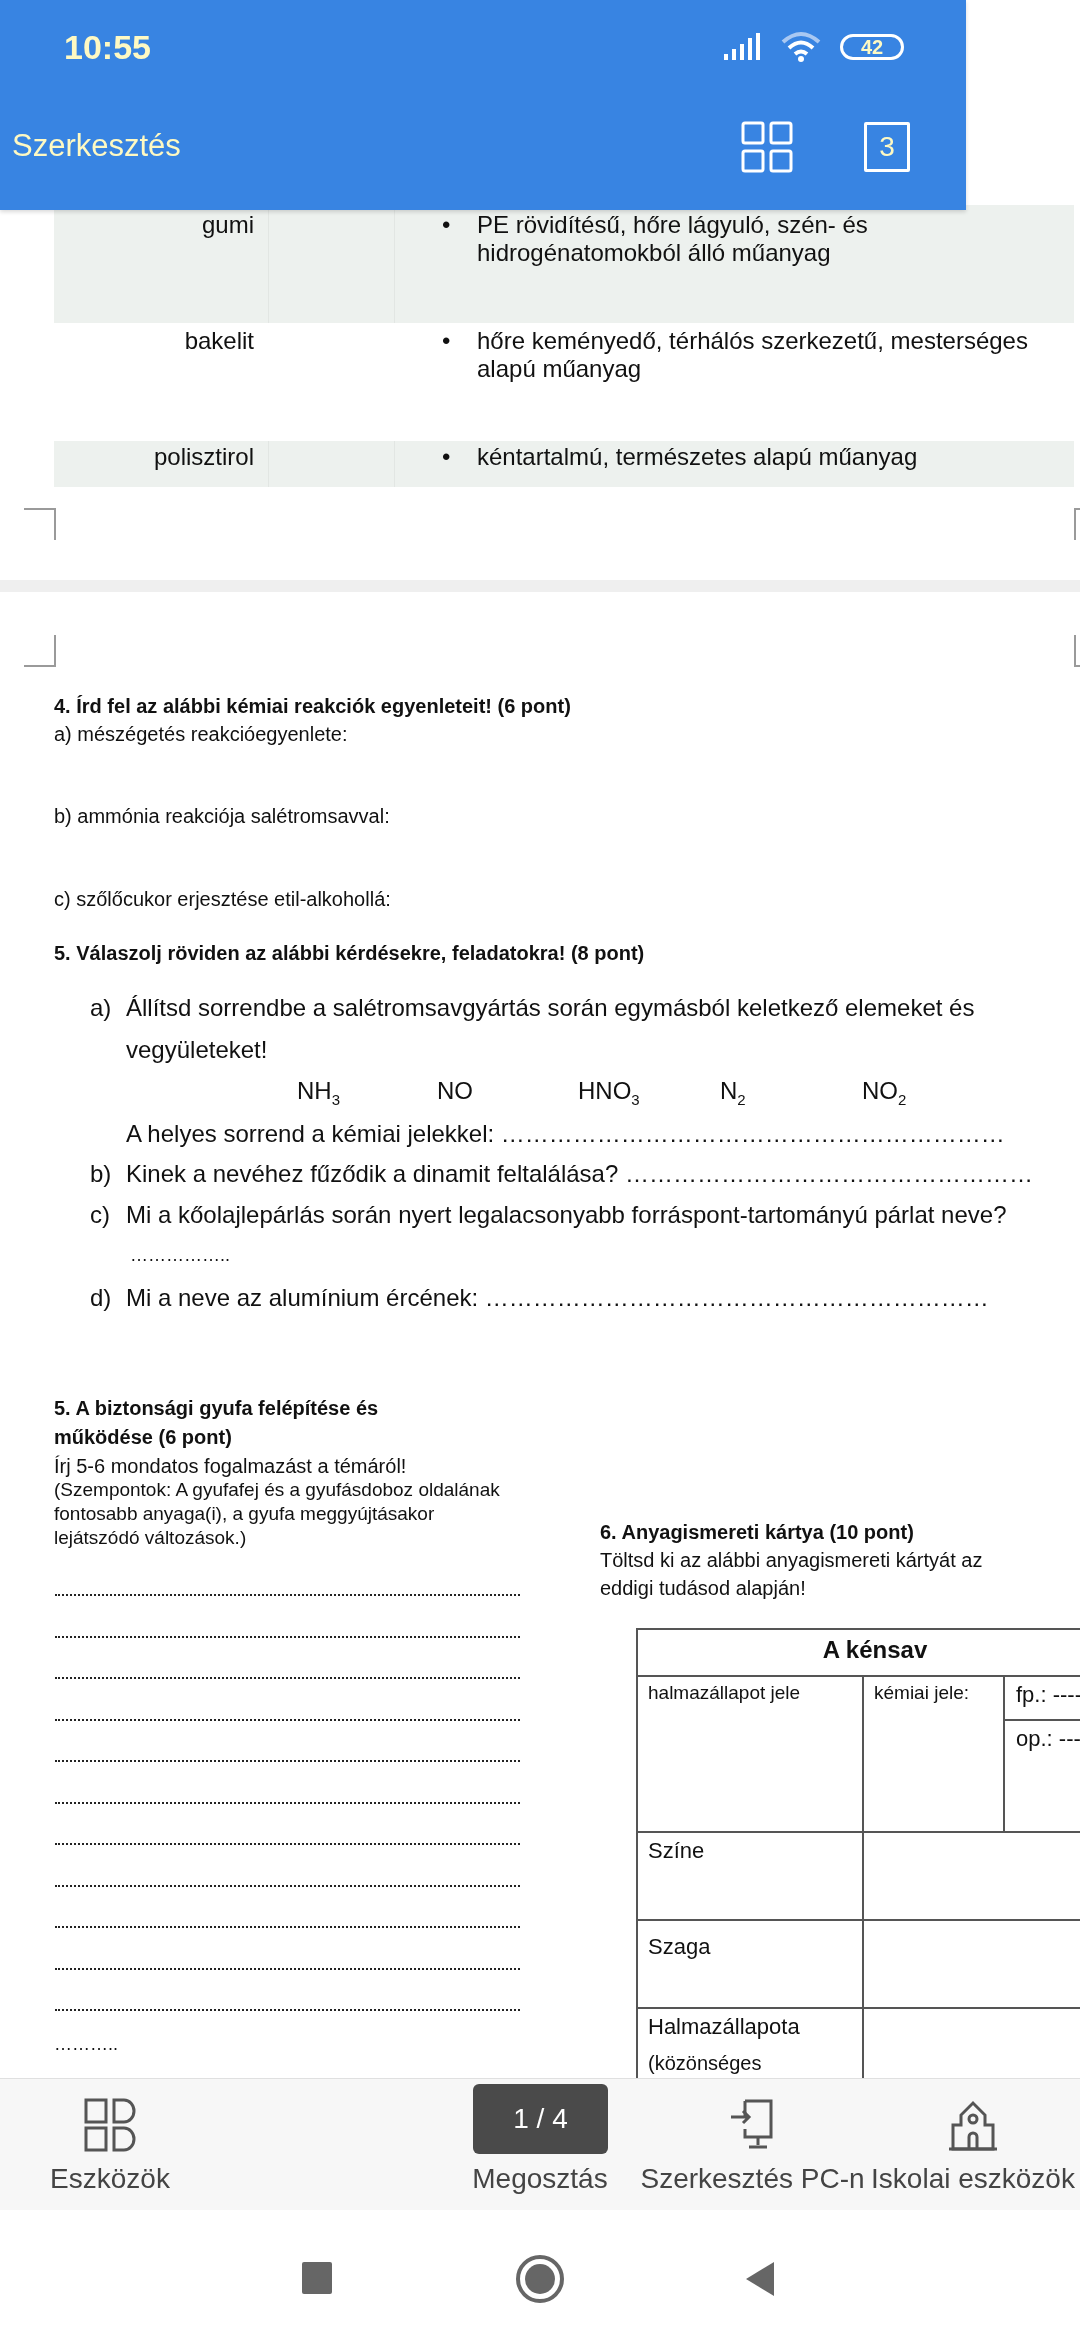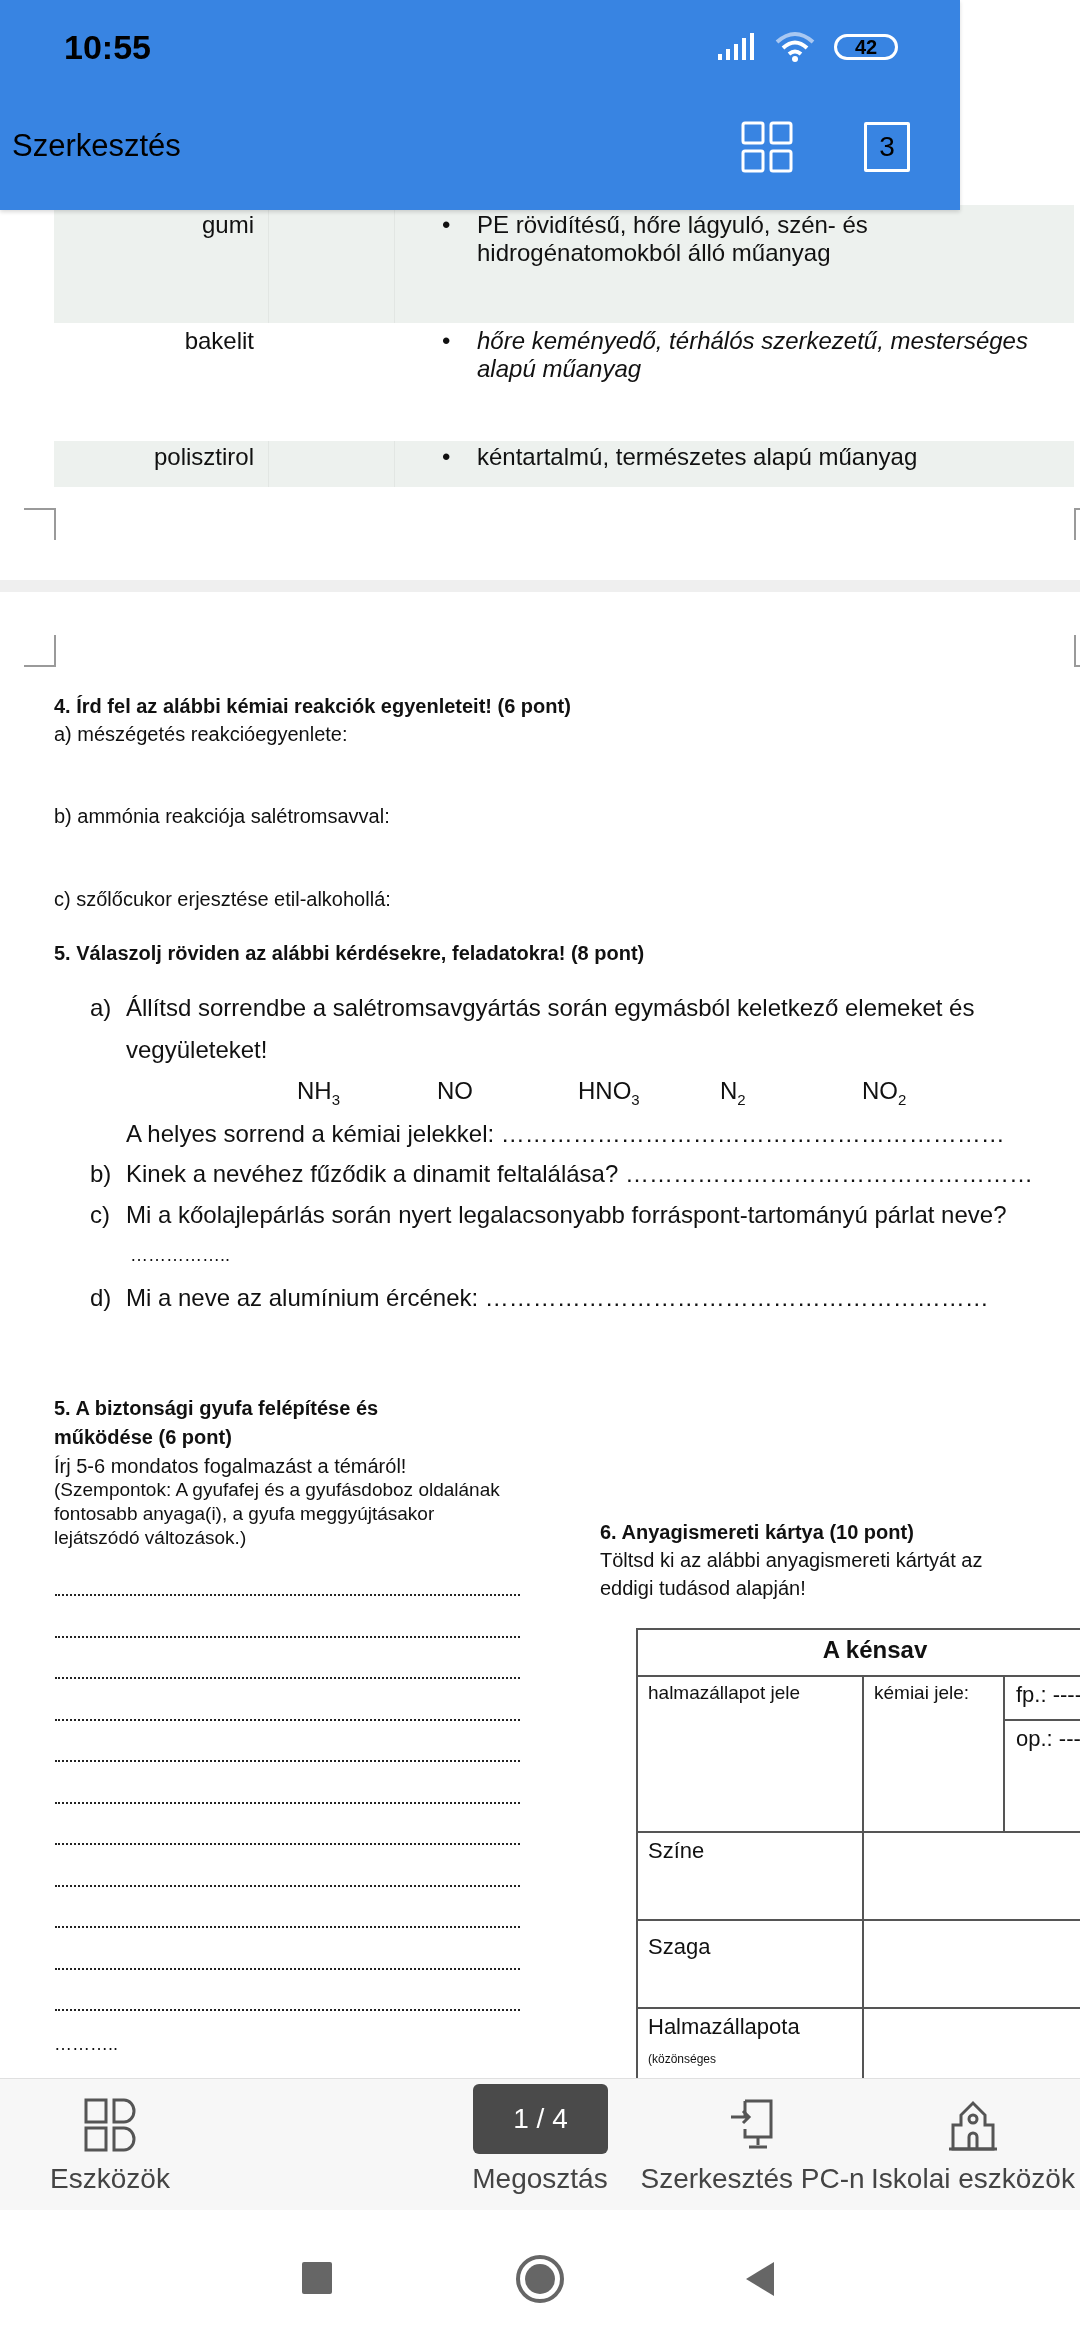--- a/index.html
+++ b/index.html
@@ -1,19 +1,19 @@
 <!DOCTYPE html>
 <html><head>
 <meta charset="utf-8">
 <style>
   html, body { margin:0; padding:0; }
   body { width:1080px; height:2340px; position:relative; overflow:hidden; background:#ffffff; font-family:"Liberation Sans", sans-serif; color:#111; }
   .abs { position:absolute; }
   
-  #topbar { position:absolute; left:0; top:0; width:960px; height:210px; background:#3884E2; color:#000000; z-index:5; box-shadow:0 2px 4px rgba(0,0,0,0.15); }
+  #topbar { position:absolute; left:0; top:0; width:960px; height:210px; background:#3884E2; color:#fef9c3; z-index:5; box-shadow:0 2px 4px rgba(0,0,0,0.15);padding-left:6px; }
   #clock { left:64px; top:28px; font-size:34px; font-weight:bold; }
   #status-icons { right:62px; top:30px; display:flex; align-items:center; gap:18px; }
   .batt { width:64px; height:26px; border:3px solid #fff; border-radius:14px; font-size:20px; font-weight:bold; display:flex; align-items:center; justify-content:center; box-sizing:border-box; }
   #app-title { left:12px; top:128px; font-size:31px; }
   .hdr-btn { position:absolute; top:118px; width:58px; height:58px; display:flex; align-items:center; justify-content:center; }
   
   .tbl-row { position:absolute; left:54px; width:1020px; }
   .shade { background:#EDF1EE; }
   .cell-left { position:absolute; right:820px; font-size:24px; text-align:right; }
   .bullet { position:absolute; left:388px; font-size:24px; }
@@ -86,21 +86,21 @@
   <div class="tbl-row shade" style="top:205px;height:118px;">
     <div class="vsep" style="left:214px;"></div>
       <div class="vsep" style="left:340px;"></div>
     <div class="cell-left" style="top:6px;">gumi</div>
     <div class="bullet" style="top:6px;">•</div>
     <div class="cell-right" style="top:6px;">PE rövidítésű, hőre lágyuló, szén- és hidrogénatomokból álló műanyag</div>
   </div>
   <div class="tbl-row" style="top:323px;height:118px;">
     <div class="cell-left" style="top:4px;">bakelit</div>
     <div class="bullet" style="top:4px;">•</div>
-    <div class="cell-right" style="top:4px;font-style:italic;">hőre keményedő, térhálós szerkezetű, mesterséges alapú műanyag</div>
+    <div class="cell-right" style="top:4px;">hőre keményedő, térhálós szerkezetű, mesterséges alapú műanyag</div>
   </div>
   <div class="tbl-row shade" style="top:441px;height:46px;">
     <div class="vsep" style="left:214px;"></div>
       <div class="vsep" style="left:340px;"></div>
     <div class="cell-left" style="top:2px;">polisztirol</div>
     <div class="bullet" style="top:2px;">•</div>
     <div class="cell-right" style="top:2px;">kéntartalmú, természetes alapú műanyag</div>
   </div>
   <div class="corner" style="left:24px;top:508px;border-top-width:2px;border-right-width:2px;"></div>
   <div class="corner" style="left:1074px;top:508px;border-top-width:2px;border-left-width:2px;"></div>
@@ -169,21 +169,21 @@
     <div class="hline" style="left:0;width:474px;top:201px;"></div>
     <div class="hline" style="left:0;width:474px;top:289px;"></div>
     <div class="hline" style="left:0;width:474px;top:377px;"></div>
     <div class="cardcell" style="left:10px;top:52px;font-size:19px;">halmazállapot jele</div>
     <div class="cardcell" style="left:236px;top:52px;font-size:19px;">kémiai jele:</div>
     <div class="cardcell" style="left:378px;top:52px;">fp.: ----</div>
     <div class="cardcell" style="left:378px;top:96px;">op.: ----</div>
     <div class="cardcell" style="left:10px;top:208px;">Színe</div>
     <div class="cardcell" style="left:10px;top:304px;">Szaga</div>
     <div class="cardcell" style="left:10px;top:384px;">Halmazállapota</div>
-    <div class="cardcell" style="left:10px;top:422px;font-size:12px;">(közönséges</div>
+    <div class="cardcell" style="left:10px;top:422px;font-size:20px;">(közönséges</div>
   </div>
 </div>
 
 <div id="toolbar">
   <div class="tool" style="left:30px;width:160px;">
     <div class="ico">
         <svg width="54" height="56" viewBox="0 0 54 56">
       <rect x="3" y="3" width="20" height="22" fill="none" stroke="#555" stroke-width="3"></rect>
       <path d="M31 3 h10 a10 11 0 0 1 0 22 h-10 z" fill="none" stroke="#555" stroke-width="3"></path>
       <rect x="3" y="31" width="20" height="22" fill="none" stroke="#555" stroke-width="3"></rect>

